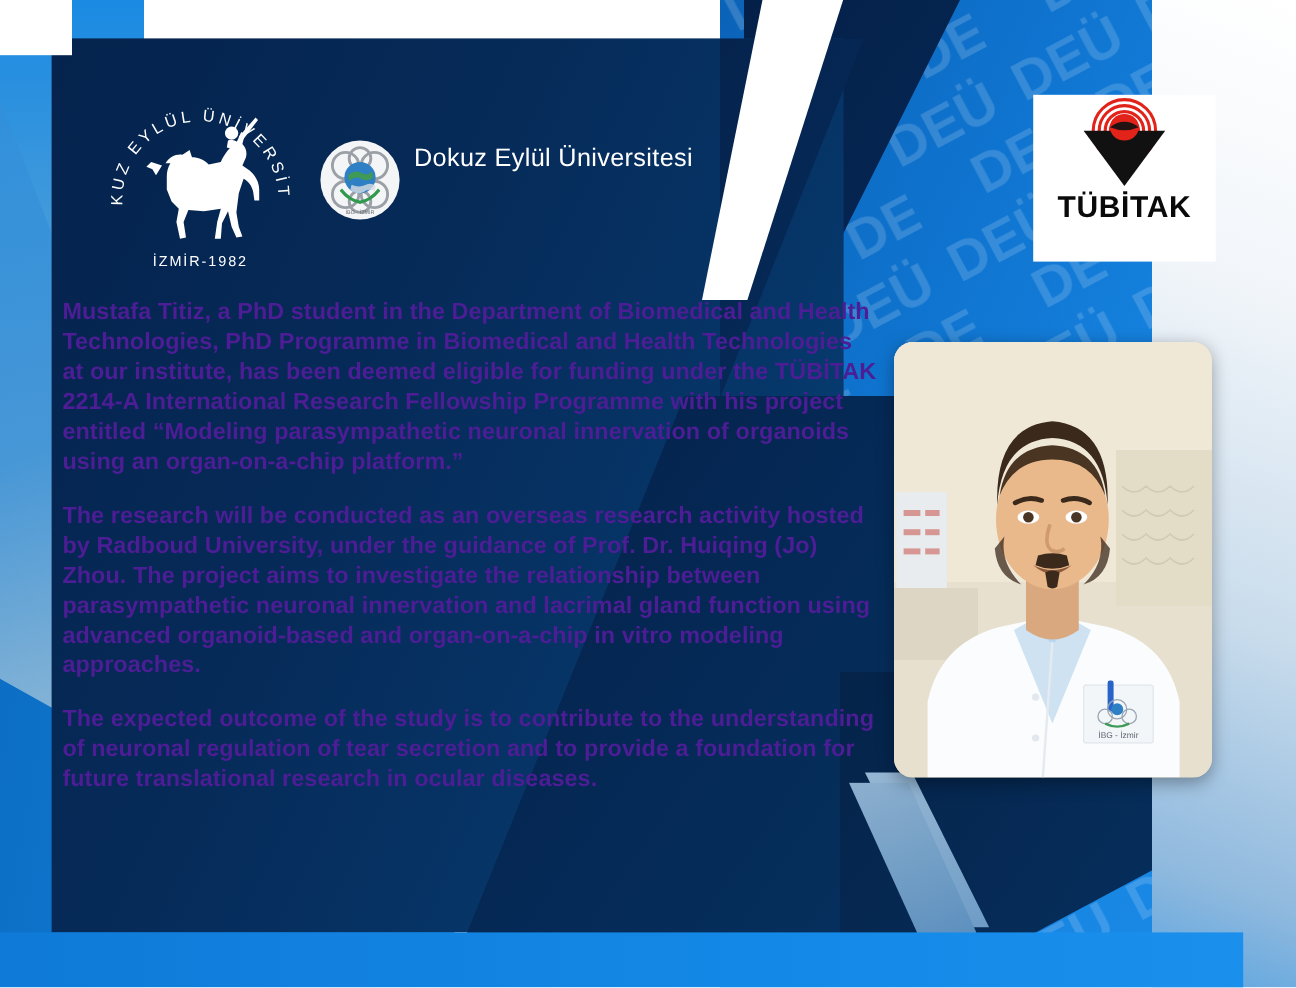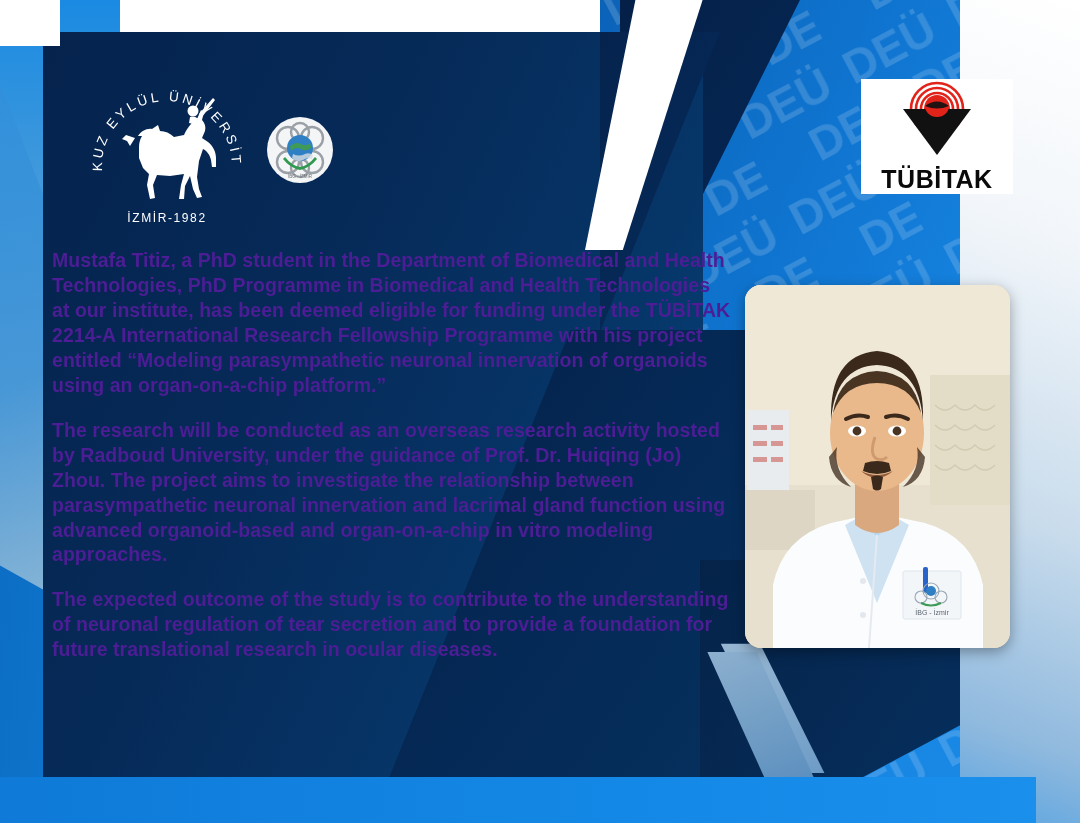--- a/index.html
+++ b/index.html
@@ -93,23 +93,23 @@
   .deu-logo{position:absolute;left:86px;top:74px;width:162px;height:162px;}
   .ibg-logo{position:absolute;left:266px;top:116px;width:68px;height:68px;}
   .ibg-text{
     position:absolute;left:345px;top:118px;width:300px;
     color:#ffffff;line-height:1.32;
   }
   .ibg-text .l1{font-size:21px;font-weight:400;letter-spacing:.3px;}
   .ibg-text .l2,.ibg-text .l3{font-size:20px;font-weight:700;letter-spacing:.2px;}
 
   .tubitak-box{
-    position:absolute;left:861px;top:79px;width:152px;height:115px;
+    position:absolute;left:861px;top:79px;width:152px;height:139px;
     background:#ffffff;display:flex;flex-direction:column;
-    align-items:center;justify-content:space-between;
+    align-items:center;justify-content:flex-start;
   }
   .tubitak-mark{position:relative;width:108px;height:78px;}
   .tubitak-word{
     font-size:25px;font-weight:700;color:#0a0a0a;letter-spacing:.5px;
     font-family:"Liberation Sans",sans-serif;margin-top:2px;
   }
 
   
   .body-text{
     position:absolute;left:52px;top:248px;width:680px;
@@ -205,20 +205,21 @@
       <circle cx="34" cy="32" r="13" fill="#2f7fc4"></circle>
       <path d="M24,30 q6,-5 11,-2 q5,3 9,-1 l1,5 q-5,4 -10,1 q-5,-3 -10,2 z" fill="#3f9a58"></path>
       <path d="M27,38 q6,3 12,0 q4,-2 8,1 l-1,4 q-5,-2 -9,1 q-6,3 -11,-2 z" fill="#d8dde2" opacity=".8"></path>
       <path d="M19,41 q7,9 15,10 l0,3 q-10,-2 -17,-11 z" fill="#2f9a4e"></path>
       <path d="M49,41 q-7,9 -15,10 l0,3 q10,-2 17,-11 z" fill="#2f9a4e"></path>
       <text x="34" y="62" text-anchor="middle" font-family="Liberation Sans, sans-serif" font-size="4.5" fill="#6b7075">İBG - İZMİR</text>
     </svg>
   </div>
 
   <div class="ibg-text">
+    <div class="l1">Dokuz Eylül Üniversitesi</div>
   </div>
 
   <div class="tubitak-box">
     <div class="tubitak-mark">
       <svg viewBox="0 0 108 78" width="108" height="78" aria-hidden="true">
         <g fill="none" stroke="#e2231a" stroke-width="2.6">
           <circle cx="54" cy="30" r="26"></circle>
             <circle cx="54" cy="30" r="21"></circle>
           <circle cx="54" cy="30" r="16"></circle>
             <circle cx="54" cy="30" r="11"></circle>

